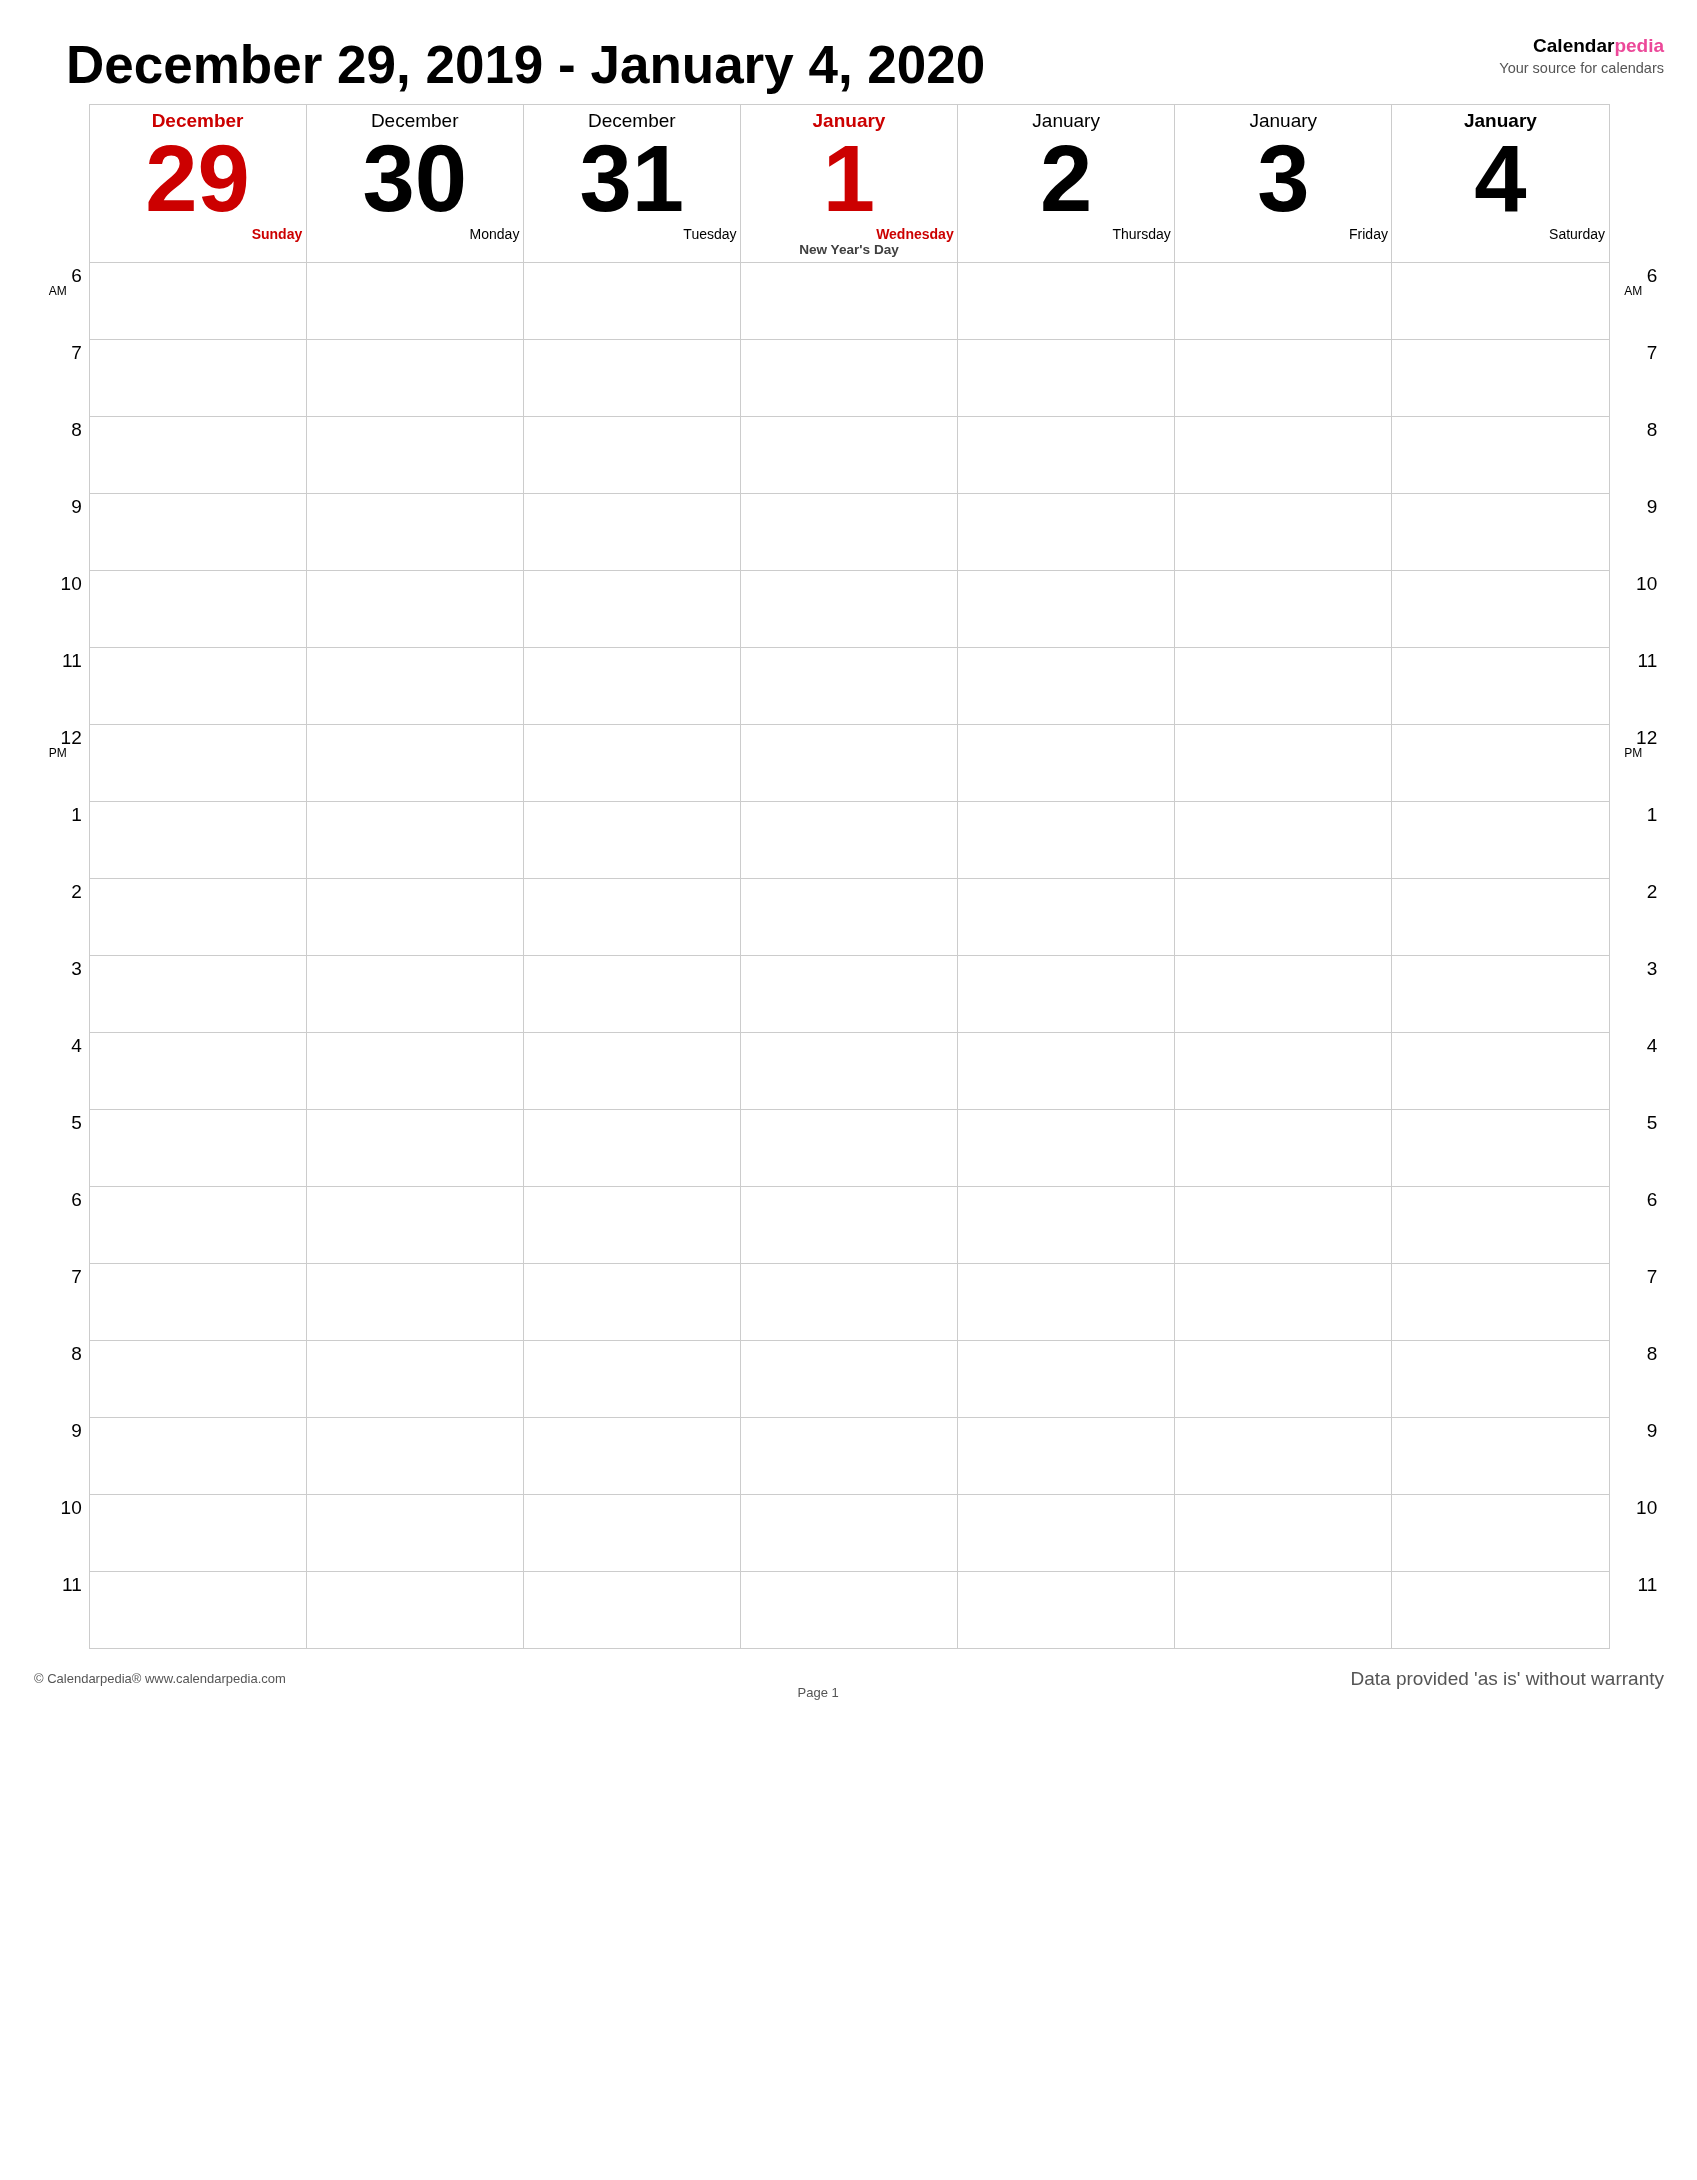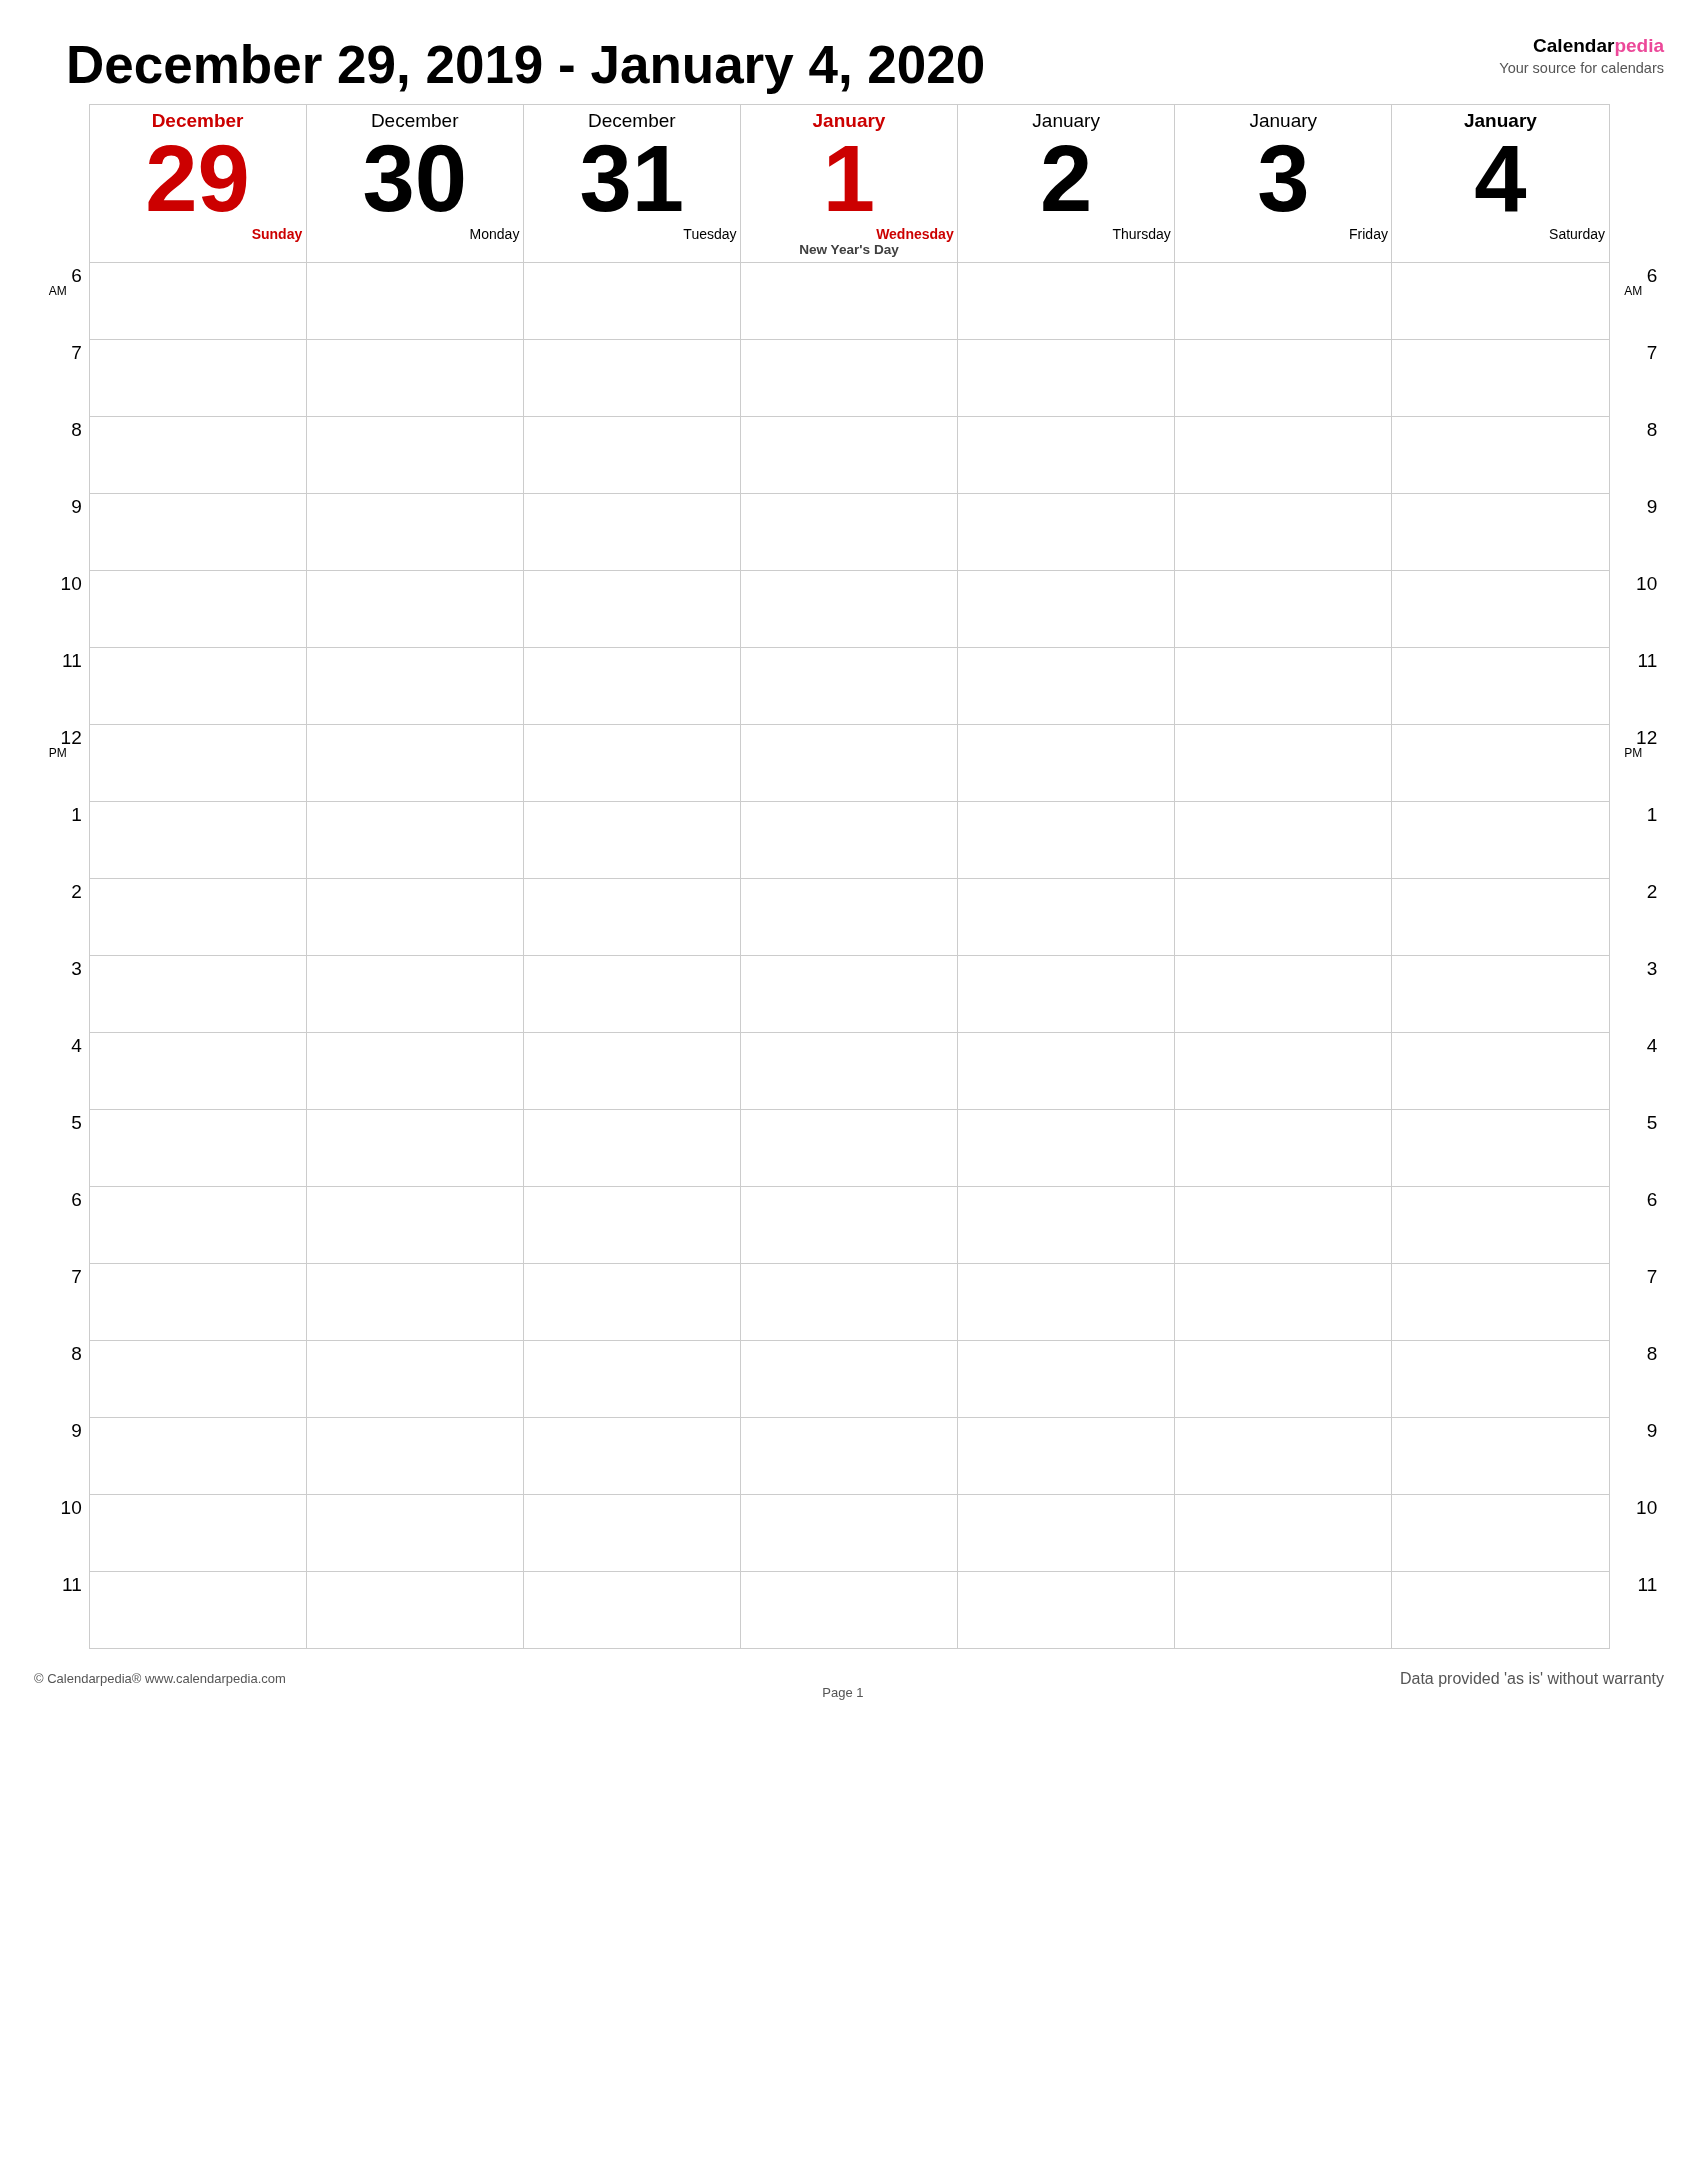--- a/index.html
+++ b/index.html
@@ -172,21 +172,21 @@
     .footer-left {
       font-size: 13px;
     }
 
     .footer-center {
       font-size: 13px;
       margin-top: 28px;
     }
 
     .footer-right {
-      font-size: 16px;
+      font-size: 19px;
     }
   </style>
 </head>
 <body>
 
 <div class="page-header">
   <h1 class="page-title">December 29, 2019 - January 4, 2020</h1>
   <div class="brand">
     <div class="brand-name">
       Calendar<span>pedia</span>

